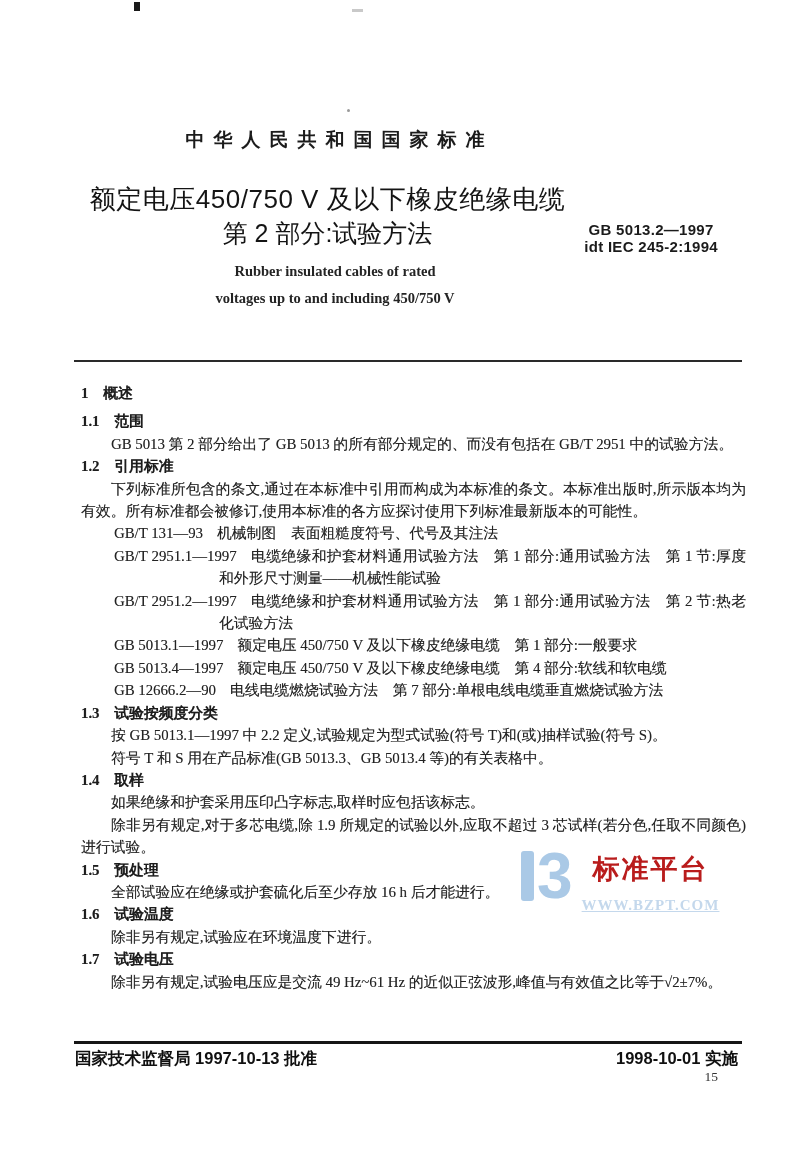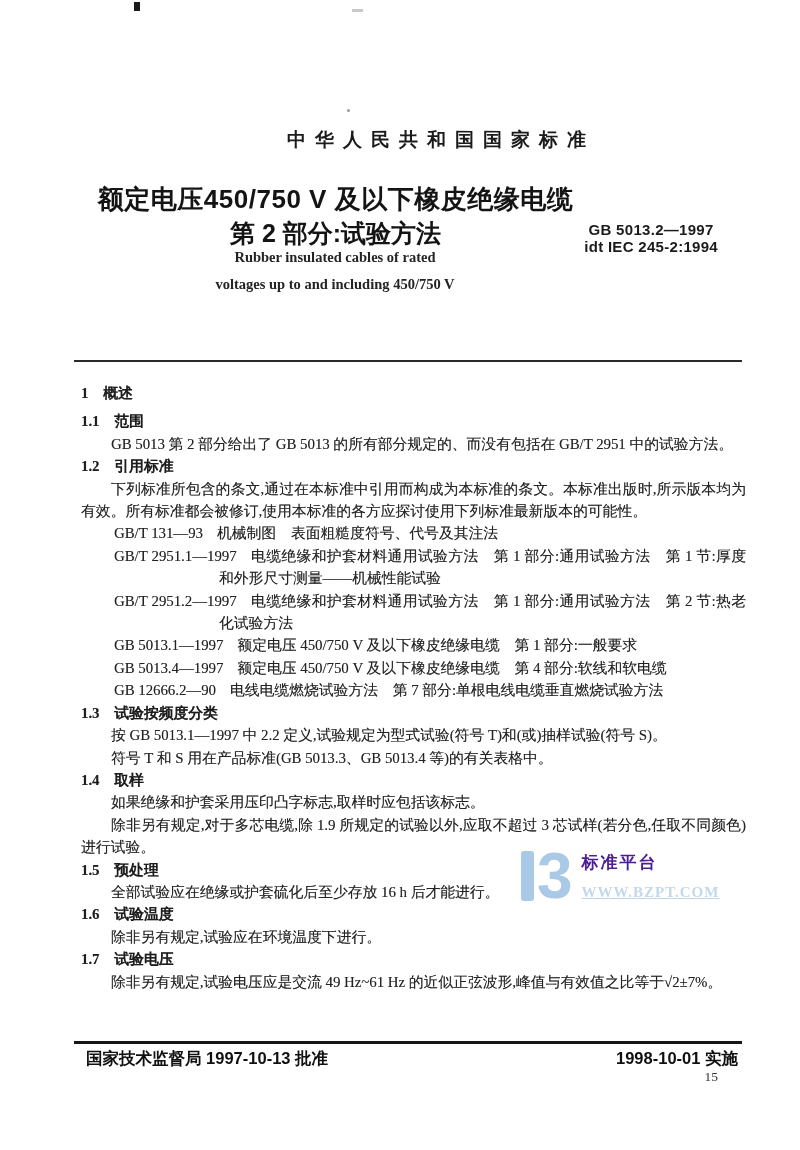--- a/index.html
+++ b/index.html
@@ -14,37 +14,37 @@
 
   
   .speck { position:absolute; }
   .speck1 { top:2px;  left:134px; width:6px;  height:9px; background:#1a1a1a; }
   .speck2 { top:9px;  left:352px; width:11px; height:3px; background:#c9c9c9; }
   .speck3 { top:109px;left:347px; width:3px;  height:3px; background:#9a9a9a; border-radius:50%; }
 
   
   .std-label {
     position:absolute; top:127px; left:75px; width:520px;
-    text-align:right; font-family:"Liberation Sans", sans-serif;
+    text-align:center; font-family:"Liberation Sans", sans-serif;
     font-weight:bold; font-size:19px; letter-spacing:9px; text-indent:9px;
     color:#1b1b1b;
   }
   .title-zh {
-    position:absolute; left:58px; width:555px; text-align:center;
-    font-family:"Liberation Sans", sans-serif; font-weight:bold; color:#141414;
+    position:absolute; left:50px; width:555px; text-align:center;
+    font-family:"Liberation Sans", sans-serif; font-weight:normal; color:#141414;
   }
   .title-line1 { top:182px; font-size:26px; letter-spacing:0.5px; }
   .title-line2 { top:217px; font-size:25px; }
   .designation {
     position:absolute; top:222px; right:82px; text-align:center;
     font-family:"Liberation Sans", sans-serif; font-weight:bold;
     font-size:15px; line-height:16.5px; letter-spacing:0.3px; color:#1b1b1b;
   }
   .etitle {
-    position:absolute; top:244px; left:75px; width:520px; text-align:center;
+    position:absolute; top:258px; left:75px; width:520px; text-align:center;
     font-weight:bold; font-size:14.5px; line-height:27px; color:#242424;
   }
 
   .rule-top    { position:absolute; top:360px;  left:74px; width:668px; height:2px; background:#2a2a2a; }
   .rule-bottom { position:absolute; top:1041px; left:74px; width:668px; height:3px; background:#161616; }
 
   
   .doc-body {
     position:absolute; top:382px; left:81px; width:665px;
     font-size:14.8px; line-height:22.4px; text-align:justify;
@@ -66,32 +66,32 @@
   }
   .wm-logo { display:flex; align-items:center; height:60px; margin-right:9px; }
   .wm-bar  { width:13px; height:50px; background:#aac9e6; border-radius:3px; margin-right:3px; }
   .wm-three{
     font-family:"Liberation Sans", sans-serif; font-weight:bold;
     font-size:64px; line-height:54px; color:#aac9e6;
   }
   .wm-text { padding-top:5px; }
   .wm-name {
     font-family:"Liberation Sans", sans-serif; font-weight:bold;
-    font-size:17px; letter-spacing:2px; color:#4c1d95;
+    font-size:27px; letter-spacing:2px; color:#b91c1c;text-align:center;
   }
   .wm-url {
     font-family:"Liberation Serif", serif; font-weight:bold;
     font-size:15px; letter-spacing:1px; color:#c4d8ec; margin-top:10px;text-decoration:underline;
   }
 
   
   .footer-left, .footer-right {
     position:absolute; top:1048px;
     font-family:"Liberation Sans", sans-serif; font-weight:bold;
-    font-size:16.5px; color:#101010;margin-left:11px;
+    font-size:16.5px; color:#101010;
   }
   .footer-left  { left:75px; }
   .footer-right { right:62px; }
   .page-num { position:absolute; top:1069px; right:82px; font-size:13.5px; color:#333; }
 </style>
 </head>
 <body>
 
 <div class="speck speck1"></div>
 <div class="speck speck2"></div>

